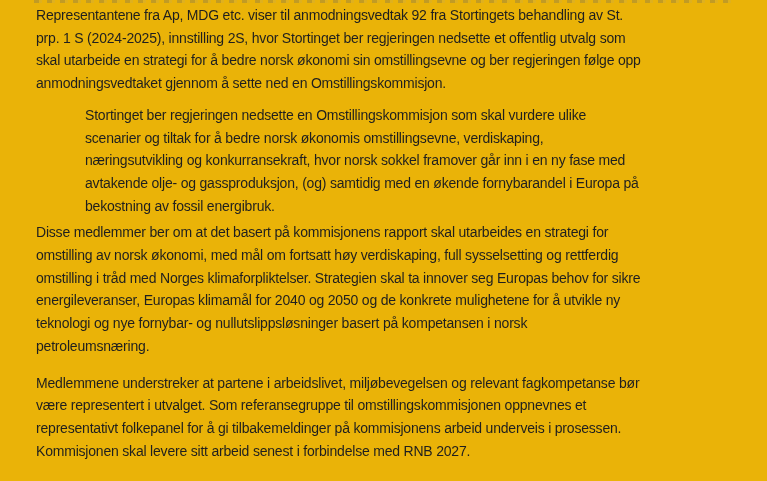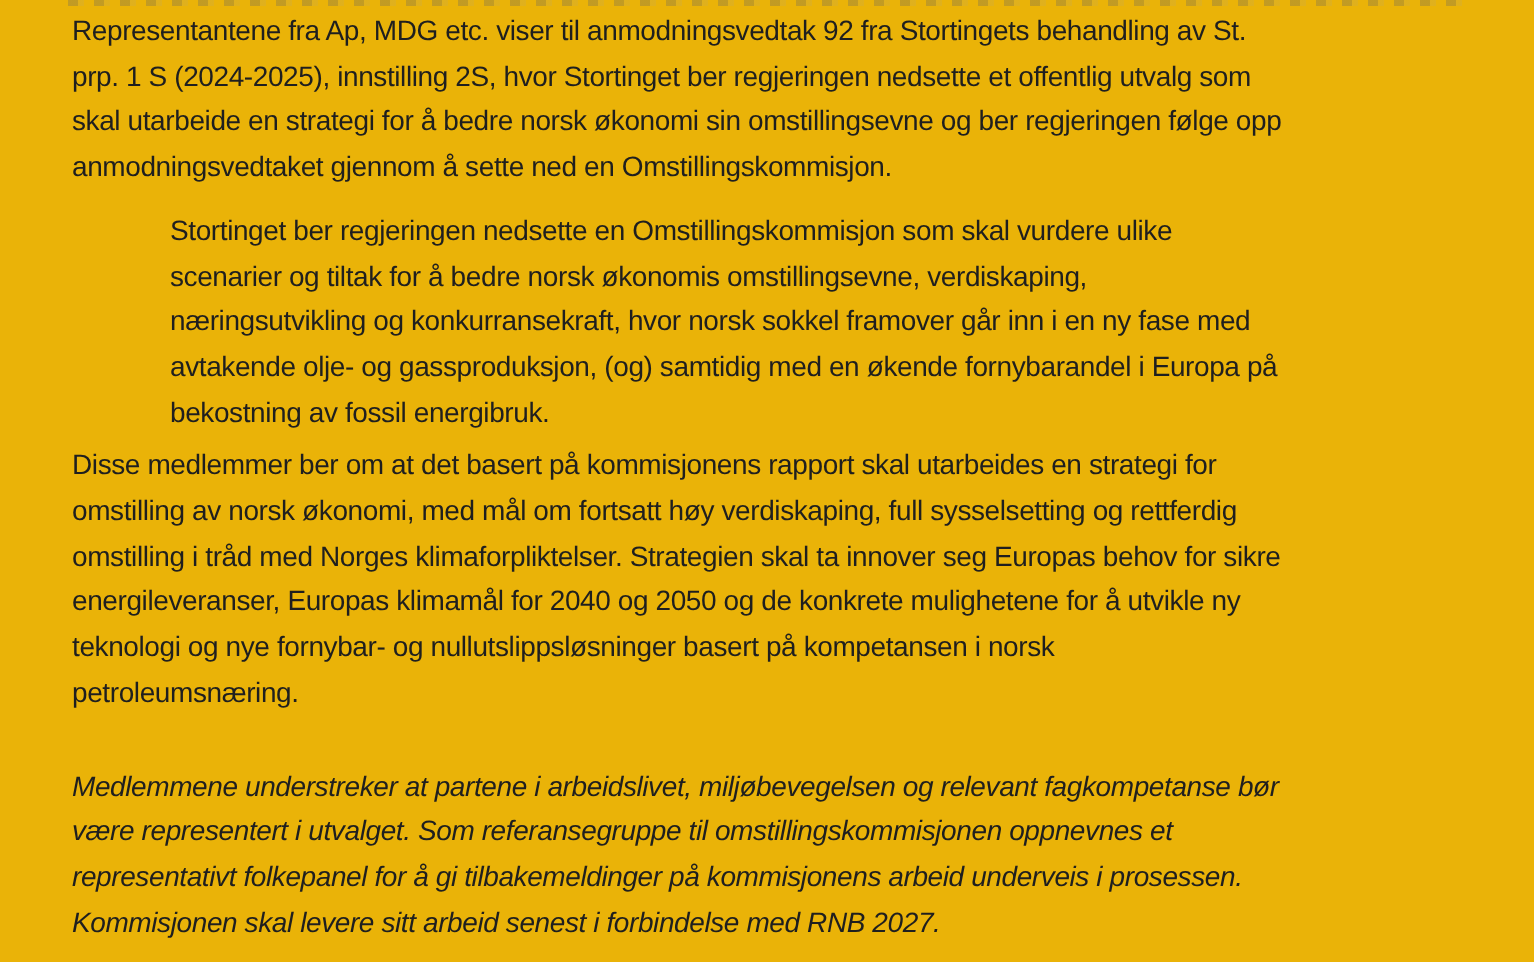--- a/index.html
+++ b/index.html
@@ -41,22 +41,21 @@
     white-space: pre;
     font-weight: 400;
   }
   .quote {
     margin: 9px 0 0 49px;
   }
   .para-mid {
     margin-top: 4px;
   }
   .para-last {
-    margin-top: 24px;
-    font-style: italic;
+    margin-top: 14px;
   }
 </style>
 </head>
 <body>
 
 <div class="page">
   <div class="top-artifact"></div>
   <div class="content">
     <p class="para">Representantene fra Ap, MDG etc. viser til anmodningsvedtak 92 fra Stortingets behandling av St.
 prp. 1 S (2024-2025), innstilling 2S, hvor Stortinget ber regjeringen nedsette et offentlig utvalg som

